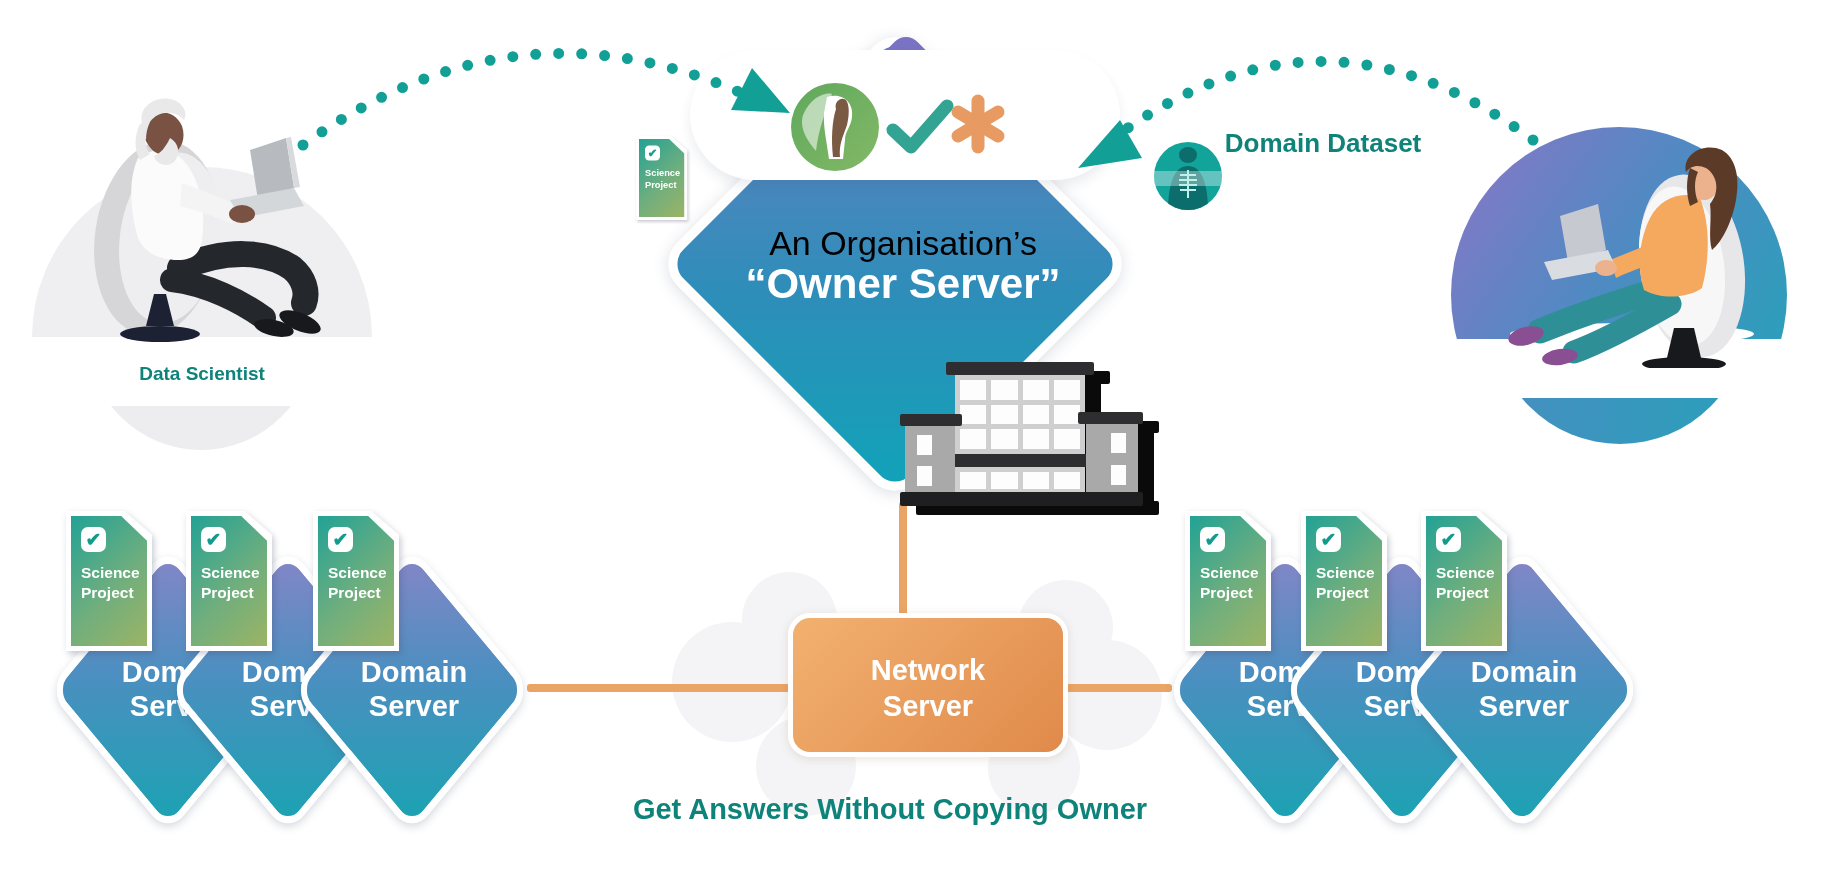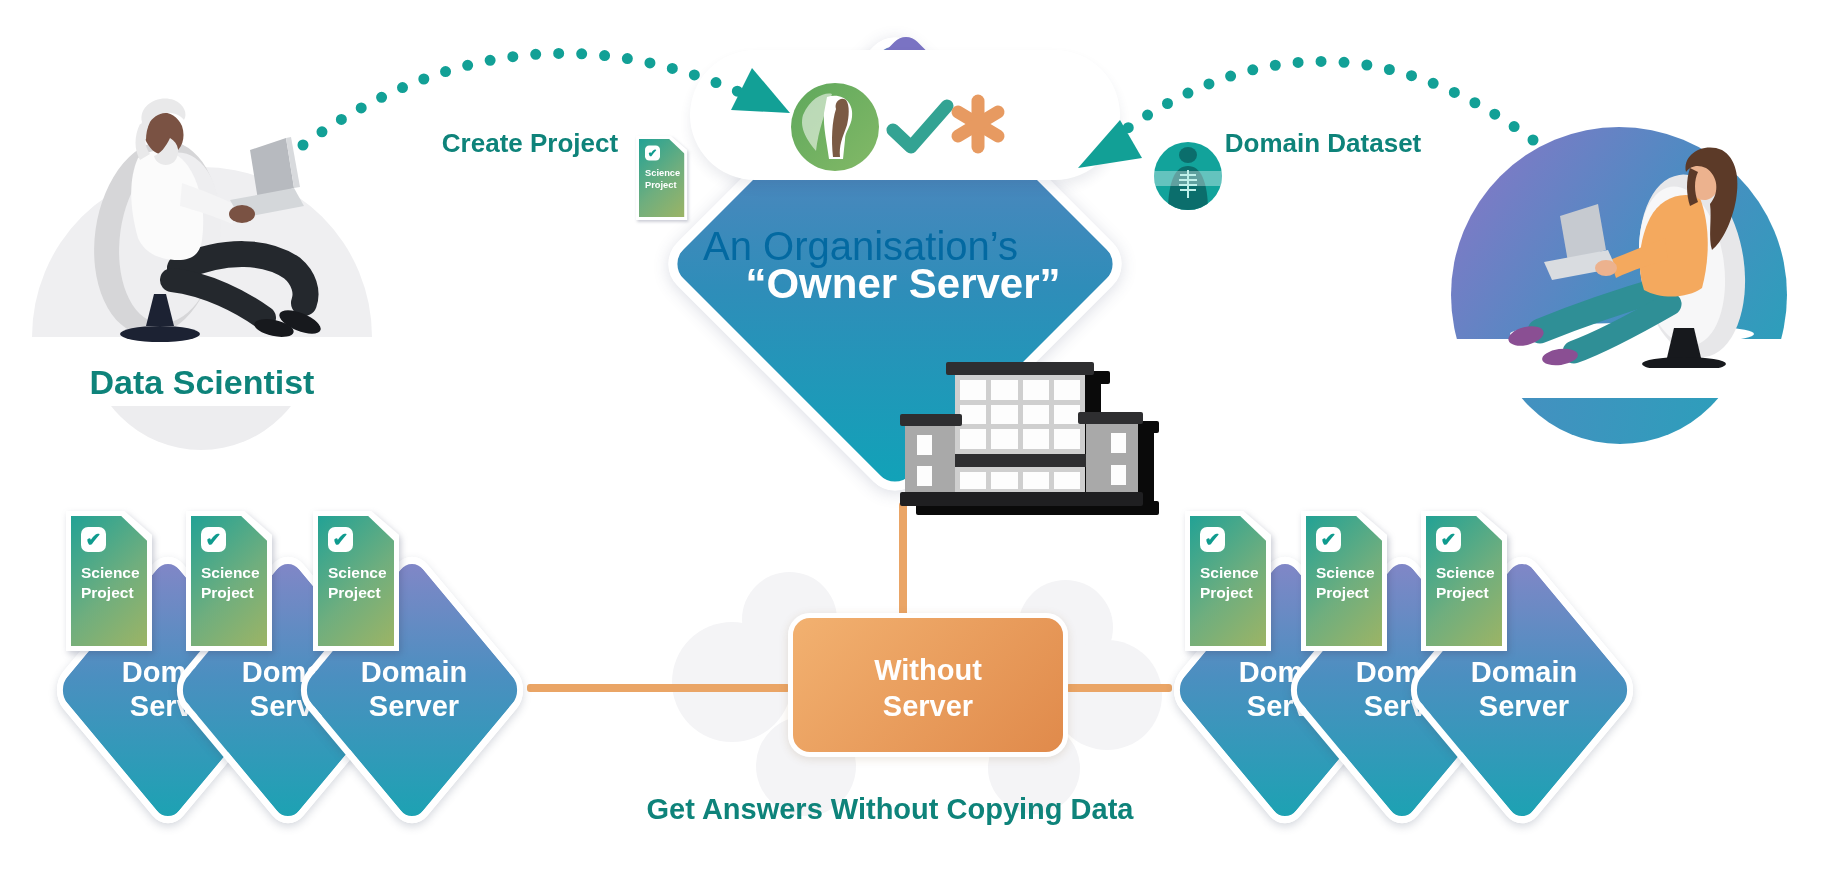--- a/index.html
+++ b/index.html
@@ -16,36 +16,36 @@
   .sliver-wrap{overflow:hidden;z-index:1;}
   .sliver-left{left:87px;top:406px;width:228px;height:44px;}
   .sliver-left .c{width:228px;height:228px;border-radius:50%;background:#ededef;margin-top:-184px;}
   .seg-right{left:1451px;top:127px;width:336px;height:212px;}
   .seg-right .c{width:336px;height:336px;border-radius:50%;
       background:linear-gradient(125deg,#8179c6 8%,#4b8cc2 48%,#2aa0ba 88%);}
   .sliver-right{left:1492px;top:398px;width:256px;height:46px;}
   .sliver-right .c{width:256px;height:256px;border-radius:50%;margin-top:-210px;
       background:linear-gradient(100deg,#4b8cc2,#2aa0ba);}
   .person-svg{z-index:2;}
-  .figure-label{z-index:2;font-size:34px;}
+  .figure-label{z-index:2;font-size:19px;}
 
   
   .arcs{left:0;top:0;width:1829px;height:870px;z-index:7;pointer-events:none;}
 
   
   .diamond-main{left:726px;top:95px;width:320px;height:320px;border:9px solid #fff;
       border-radius:30px;transform:rotate(45deg);z-index:2;
       background:linear-gradient(135deg,#6a80c2 0%,#2f8db9 55%,#10a3b8 100%);
       box-shadow:2px 2px 16px rgba(60,70,110,.18);}
   .diamond-purple{left:854px;top:52px;width:104px;height:104px;border-radius:16px;
       transform:rotate(45deg);background:#7a73c3;z-index:2;}
   .cloud{left:690px;top:50px;width:430px;height:130px;border-radius:65px;background:#fff;
       z-index:3;box-shadow:0 7px 12px rgba(40,60,90,.09);}
-  .central-line1{left:703px;top:224px;width:400px;font-size:40px;font-weight:500;
-      color:#0369a1;z-index:3;}
+  .central-line1{left:703px;top:224px;width:400px;font-size:34px;font-weight:500;
+      color:#000000;text-align:center;z-index:3;}
   .central-line2{left:653px;top:260px;width:500px;font-size:42px;font-weight:700;
       color:#fff;text-align:center;z-index:3;}
   .cloud-icon{z-index:4;}
 
   
   .building{left:900px;top:362px;width:243px;height:144px;z-index:4;
       filter:drop-shadow(16px 9px 0 #0a0a0a);}
   .building .roof{background:#2e2e30;border-radius:2px;}
   .building .wall{background:#a9a9a9;}
   .wingrid{display:grid;grid-template-columns:repeat(4,1fr);gap:5px;background:#cfcfcf;padding:5px;box-sizing:border-box;}
@@ -221,21 +221,21 @@
     <div class="abs roof" style="left:178px;top:50px;width:65px;height:12px;"></div>
     <div class="abs wall" style="left:186px;top:62px;width:52px;height:70px;">
       <div class="winSm" style="left:25px;top:9px;width:15px;height:20px;"></div>
       <div class="winSm" style="left:25px;top:41px;width:15px;height:20px;"></div>
     </div>
     <div class="abs roof" style="left:0;top:130px;width:243px;height:14px;background:#1f1f21;"></div>
   </div>
 
   <div class="abs net-box"></div>
   <div class="abs net-text">
-    <span>Without</span><br>
+    <span>Network</span><br>
     <span>Server</span>
   </div>
 
   <div class="diamond-sm" style="left:83px;top:605px;z-index:4;"></div>
   <div class="ds-text" style="left:90px;top:655px;z-index:4;">
     <span>Domain</span><br><span>Server</span></div>
   <div class="diamond-sm" style="left:203px;top:605px;z-index:5;"></div>
   <div class="ds-text" style="left:210px;top:655px;z-index:5;">
     <span>Domain</span><br><span>Server</span></div>
   <div class="diamond-sm" style="left:327px;top:605px;z-index:6;"></div>
@@ -289,21 +289,20 @@
     <div class="dtext"><span>Science</span><br><span>Project</span></div>
   </div>
 
   <div class="doc doc-sm">
     <div class="outline"></div>
       <div class="face"></div>
     <div class="checkbox">✔</div>
     <div class="dtext"><span>Science</span><br><span>Project</span></div>
   </div>
 
-  <div class="abs teal-label flow-label" style="left:380px;top:128px;width:300px;">Create Project</div>
   <div class="abs teal-label flow-label" style="left:1173px;top:128px;width:300px;">Domain Dataset</div>
 
   <div class="abs xray">
     <svg width="68" height="68" viewBox="0 0 68 68">
       <defs>
           <clipPath id="xc">
             <circle cx="34" cy="34" r="34"></circle>
           </clipPath>
         </defs>
       <circle cx="34" cy="34" r="34" fill="#12a39b"></circle>
@@ -322,15 +321,15 @@
     </svg>
   </div>
 
   <svg class="abs arcs" width="1829" height="870" viewBox="0 0 1829 870">
     <path d="M303,145 Q520,-12 757,100" fill="none" stroke="#12a096" stroke-width="11" stroke-linecap="round" stroke-dasharray="0,23"></path>
     <polygon points="790,113 731,110 752,68" fill="#12a096"></polygon>
     <path d="M1533,140 Q1315,-22 1098,150" fill="none" stroke="#12a096" stroke-width="11" stroke-linecap="round" stroke-dasharray="0,23"></path>
     <polygon points="1078,168 1120,120 1142,158" fill="#12a096"></polygon>
   </svg>
 
-  <div class="abs teal-label caption">Get Answers Without Copying Data</div>
+  <div class="abs teal-label caption">Get Answers Without Copying Owner</div>
 
 </div>
 
 </body></html>

